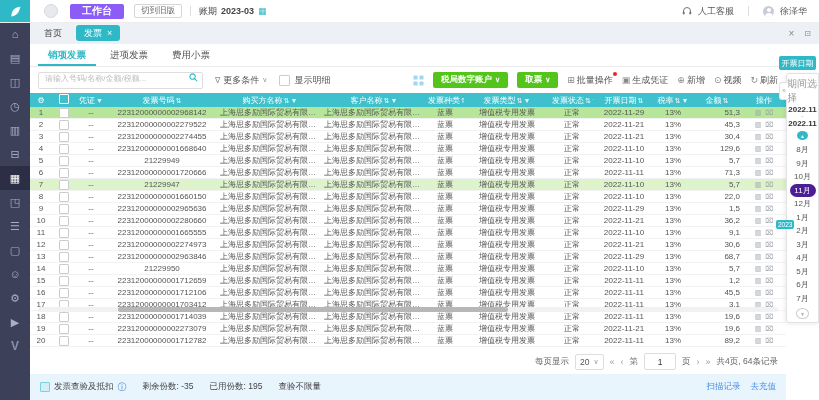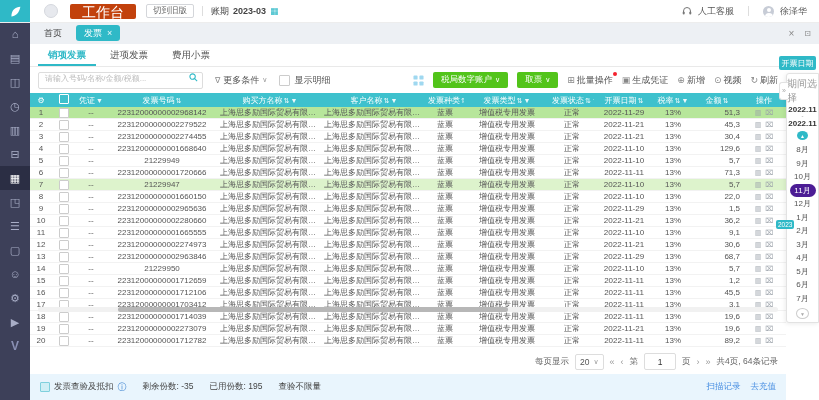--- a/index.html
+++ b/index.html
@@ -3,21 +3,21 @@
 <meta charset="utf-8">
 <style>
   html,body{margin:0;padding:0;width:819px;height:400px;overflow:hidden;background:#fff;
     font-family:"Liberation Sans","DejaVu Sans",sans-serif;font-size:9px;color:#333;}
   .topbar{position:absolute;left:0;top:0;right:0;height:22px;background:#fff;border-bottom:1px solid #ededed;
     display:flex;align-items:center;z-index:8;}
   .logo{width:30px;height:22px;background:#2fb9c7;display:flex;align-items:center;justify-content:center;flex:none;}
   .company{display:flex;align-items:center;margin-left:10px;color:#444;cursor:pointer;max-width:170px;white-space:nowrap;}
   .company .chev{color:#2fb9c7;margin-left:3px;font-size:8px;}
   .circ{width:12px;height:12px;border-radius:50%;background:#e7e9ee;border:1px solid #d5d8de;margin-left:14px;}
-  .btn-teal{background:#c2410c;color:#fff;border:none;border-radius:2px;height:15px;padding:0 12px;font-size:14px;margin-left:12px;}
+  .btn-teal{background:#8b5cf6;color:#fff;border:none;border-radius:2px;height:15px;padding:0 12px;font-size:10px;margin-left:12px;font-weight:bold;}
   .btn-ghost{background:#fff;color:#666;border:1px solid #d4d6da;border-radius:2px;height:14px;padding:0 6px;font-size:8.5px;margin-left:10px;}
   .vdiv{width:1px;height:10px;background:#ddd;margin:0 8px;}
   .period{display:flex;align-items:center;gap:4px;color:#444;}
   .cal{color:#2fb9c7;font-size:9px;}
   .top-right{margin-left:auto;display:flex;align-items:center;gap:6px;padding-right:12px;color:#555;justify-content:space-between;}
   .avatar{width:11px;height:11px;border-radius:50%;background:#c7ccd6;position:relative;overflow:hidden;}
   .avatar::before{content:"";position:absolute;left:3.5px;top:2px;width:4px;height:4px;border-radius:50%;background:#fff;}
   .avatar::after{content:"";position:absolute;left:1.5px;top:7px;width:8px;height:5px;border-radius:4px 4px 0 0;background:#fff;}
 
   .sidebar{position:absolute;left:0;top:22px;width:30px;bottom:0;background:#3d4059;z-index:7;}
@@ -39,21 +39,21 @@
   .filterrow{height:26px;display:flex;align-items:center;padding:0 8px;gap:12px;}
   .search{width:155px;height:15px;border:1px solid #ddd;border-radius:2px;display:flex;align-items:flex-start;padding:0 4px;}
   .search input{border:none;outline:none;flex:1;font-size:8px;color:#555;min-width:0;background:transparent;}
   .search input::placeholder{color:#bbb;}
   .more{display:flex;align-items:center;gap:3px;color:#555;cursor:pointer;}
   .more .fun{color:#888;font-size:8px;}
   .more .chev{color:#999;font-size:7px;}
   .cbx{width:9px;height:9px;border:1px solid #ccc;border-radius:1px;background:#fff;display:inline-block;}
   .showdetail{display:flex;align-items:center;gap:4px;color:#555;cursor:pointer;}
   .tools{margin-left:auto;display:flex;align-items:center;gap:9px;}
-  .btn-green{background:#52c41a;color:#fff;border:none;border-radius:2px;height:16px;padding:0 8px;font-size:8.5px;display:flex;align-items:center;gap:3px;}
+  .btn-green{background:#52c41a;color:#fff;border:none;border-radius:2px;height:16px;padding:0 8px;font-size:8.5px;display:flex;align-items:center;gap:3px;font-weight:bold;}
   .btn-green .chev{font-size:7px;}
   .tlink{display:flex;align-items:center;gap:2px;color:#555;cursor:pointer;position:relative;}
   .tlink .ic{color:#888;font-size:9px;}
   .tlink.batch::after{content:"";position:absolute;right:-4px;top:-2px;width:4px;height:4px;border-radius:50%;background:#f5222d;}
 
   table{width:756px;border-collapse:collapse;table-layout:fixed;font-size:8px;}
   thead th{background:#3ec1cd;color:#fff;height:14px;font-weight:normal;padding:0 2px;white-space:nowrap;overflow:hidden;}
   thead .hic{font-size:7px;margin-left:1px;opacity:.9;}
   tbody td{height:11px;line-height:11px;border-bottom:1px solid #f2f2f2;padding:0 2px;white-space:nowrap;overflow:hidden;text-overflow:ellipsis;color:#555;text-align:center;}
   tbody td.l{text-align:left;}

